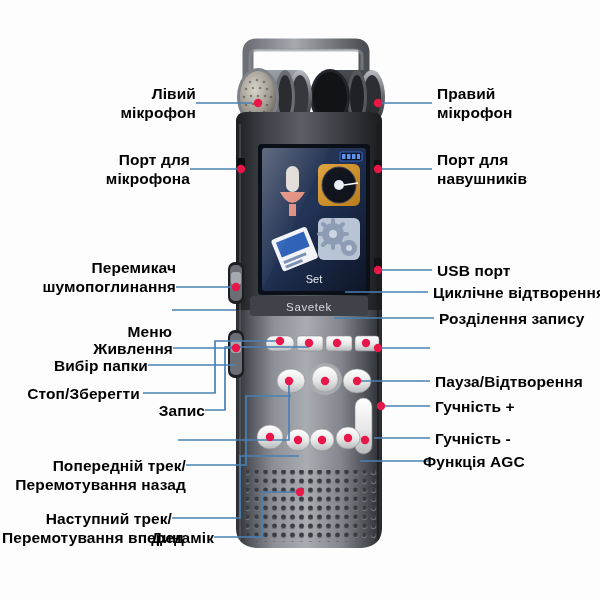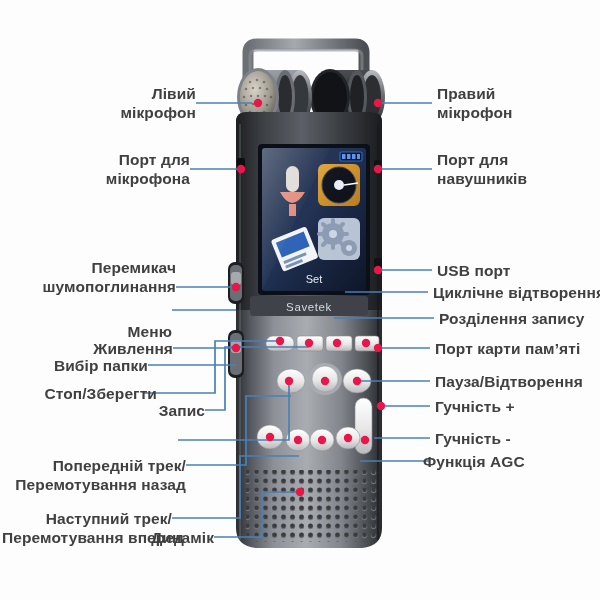--- a/index.html
+++ b/index.html
@@ -8,21 +8,21 @@
     background:#ffffff;
     font-family:"Liberation Sans","DejaVu Sans",sans-serif;
     overflow:hidden;
     position:relative;
   }
   #stage{position:absolute;inset:0;width:600px;height:600px;overflow:hidden;background:#fdfdfd;}
 
   
   .lbl{
     position:absolute;
-    color:#404040;
+    color:#000000;
     font-size:15.5px;
     font-weight:700;
     line-height:19px;
     letter-spacing:0.1px;
     white-space:pre;
     text-rendering:optimizeLegibility;
   }
   .lbl.r{text-align:right;}
   .lbl.l{text-align:left;}
 
@@ -343,42 +343,41 @@
   <div class="lbl r" style="left:20px;top:150px;width:170px;"><span>Порт для</span><br><span>мікрофона</span></div>
 
   <div class="lbl r" style="left:8px;top:258px;width:168px;"><span>Перемикач</span><br><span>шумопоглинання</span></div>
 
   <div class="lbl r" style="left:8px;top:301px;width:164px;margin-top:21px;"><span>Меню</span></div>
 
   <div class="lbl r" style="left:8px;top:339px;width:165px;"><span>Живлення</span></div>
 
   <div class="lbl r" style="left:8px;top:356px;width:140px;"><span>Вибір папки</span></div>
 
-  <div class="lbl r" style="left:22px;top:384px;width:135px;"><span>Стоп/Зберегти</span></div>
+  <div class="lbl r" style="left:16px;top:384px;width:135px;text-align:center;"><span>Стоп/Зберегти</span></div>
 
   <div class="lbl r" style="left:120px;top:401px;width:85px;"><span>Запис</span></div>
 
 
   <div class="lbl r" style="left:2px;top:456px;width:184px;"><span>Попередній трек/</span><br><span>Перемотування назад</span></div>
 
   <div class="lbl r" style="left:2px;top:509px;width:170px;"><span>Наступний трек/</span><br><span>Перемотування вперед</span></div>
 
   <div class="lbl r" style="left:120px;top:528px;width:94px;"><span>Динамік</span></div>
 
   <div class="lbl l" style="left:437px;top:84px;width:160px;"><span>Правий</span><br><span>мікрофон</span></div>
 
   <div class="lbl l" style="left:437px;top:150px;width:160px;"><span>Порт для</span><br><span>навушників</span></div>
 
   <div class="lbl l" style="left:437px;top:261px;width:160px;"><span>USB порт</span></div>
 
   <div class="lbl l" style="left:433px;top:283px;width:167px;"><span>Циклічне відтворення</span></div>
 
   <div class="lbl l" style="left:439px;top:309px;width:161px;"><span>Розділення запису</span></div>
 
-  <div class="lbl l" style="left:435px;top:339px;width:165px;"><span>Порт карти пам’яті</span></div>
 
   <div class="lbl l" style="left:435px;top:372px;width:165px;"><span>Пауза/Відтворення</span></div>
 
   <div class="lbl l" style="left:435px;top:397px;width:160px;"><span>Гучність +</span></div>
 
   <div class="lbl l" style="left:435px;top:429px;width:160px;"><span>Гучність -</span></div>
 
   <div class="lbl l" style="left:423px;top:452px;width:160px;"><span>Функція AGC</span></div>
 
 </div>

